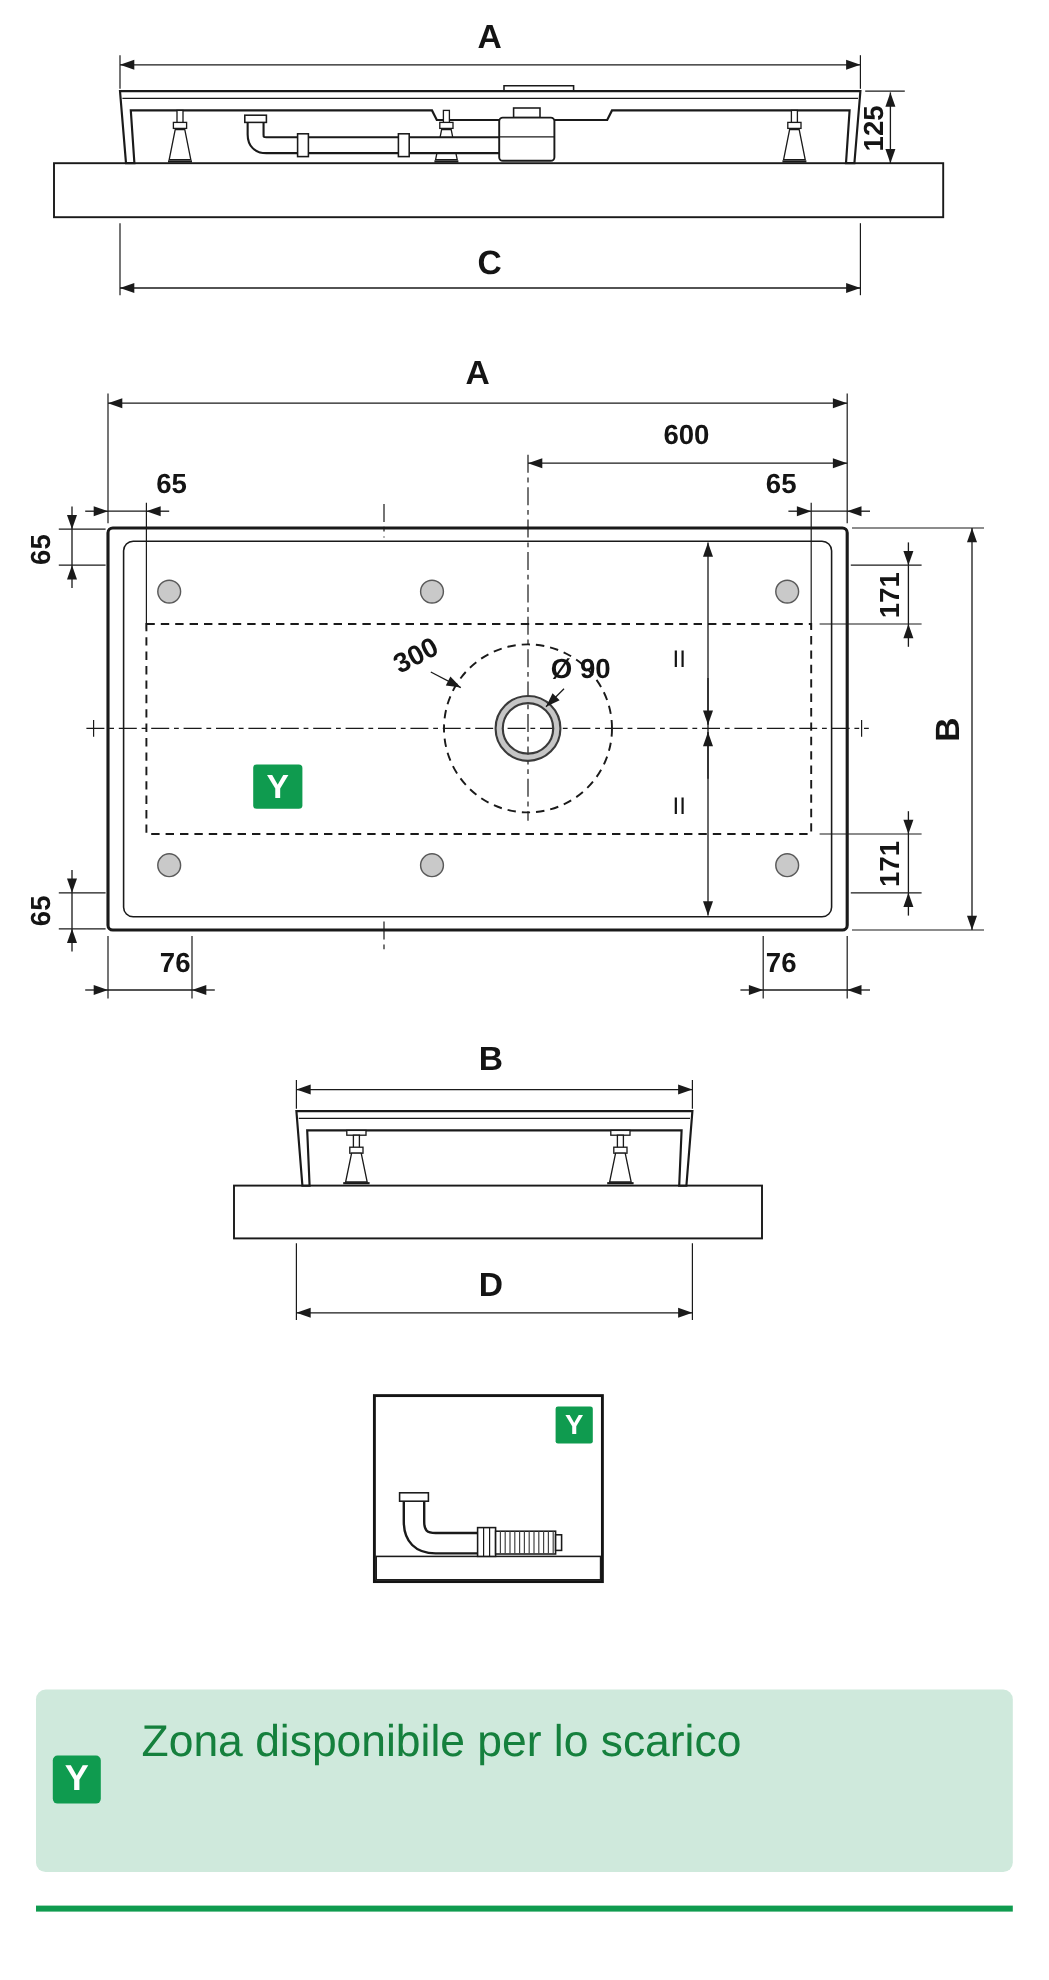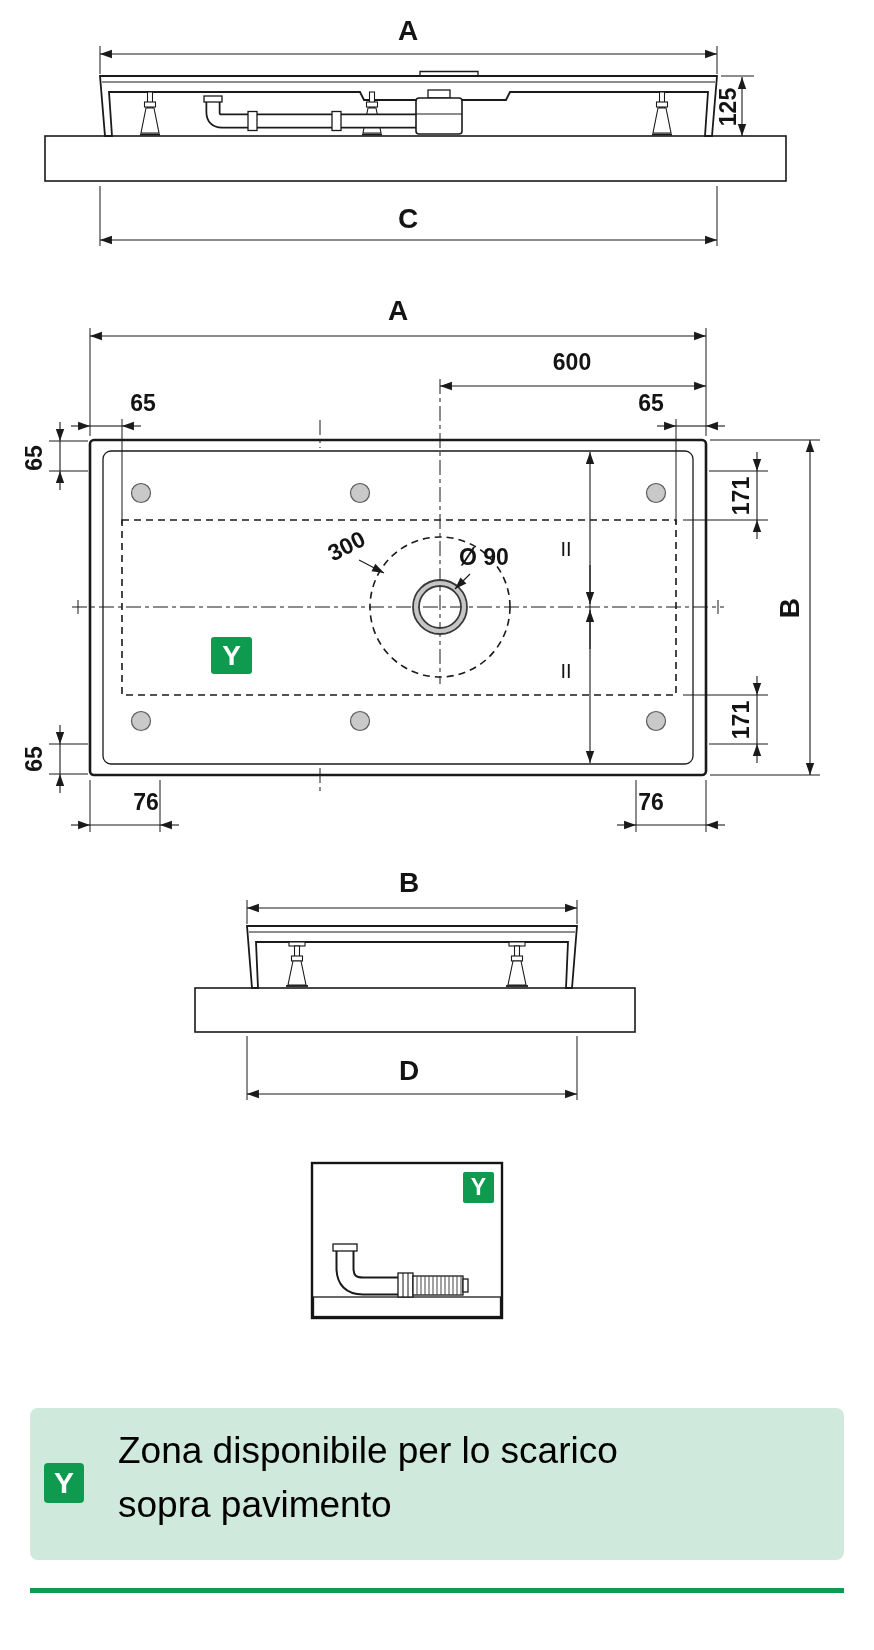--- a/index.html
+++ b/index.html
@@ -19,21 +19,21 @@
   .w18{stroke-width:1.8;}
   .w26{stroke-width:2.6;}
   .fwhite{fill:#ffffff;}
   .dash{stroke-dasharray:7 5;}
   .cl{stroke:#1a1a1a;stroke-width:1;fill:none;stroke-dasharray:15 4 4 4;}
   .legend{position:absolute;left:30px;top:1408px;width:814px;height:152px;
           background:#cfe9dc;border-radius:8px;}
   .legend-badge{position:absolute;left:14px;top:55px;width:40px;height:40px;background:#0f9b4f;
           border-radius:4px;color:#fff;font-size:30px;font-weight:700;
           display:flex;align-items:center;justify-content:center;}
-  .legend-text{position:absolute;left:88px;top:16px;font-size:37px;color:#000000;line-height:54px;}
+  .legend-text{position:absolute;left:88px;top:16px;font-size:37px;color:#15803d;line-height:54px;}
   .rule{position:absolute;left:30px;top:1588px;width:814px;height:5px;background:#0f9b4f;}
 </style>
 </head>
 <body>
 
 <div class="canvas">
 
 <svg width="874" height="1400" viewBox="0 0 874 1400">
   <defs>
     <marker id="arr" viewBox="0 0 12 12" refX="11" refY="6" markerWidth="13" markerHeight="13" orient="auto-start-reverse">
@@ -326,18 +326,17 @@
   </g>
 </svg>
 
 
 <div class="legend">
   <div class="legend-badge">
     <span>Y</span>
   </div>
   <div class="legend-text">
     <div>Zona disponibile per lo scarico</div>
-    <div>sopra pavimento</div>
   </div>
 </div>
 <div class="rule"></div>
 
 </div>
 
 </body></html>

